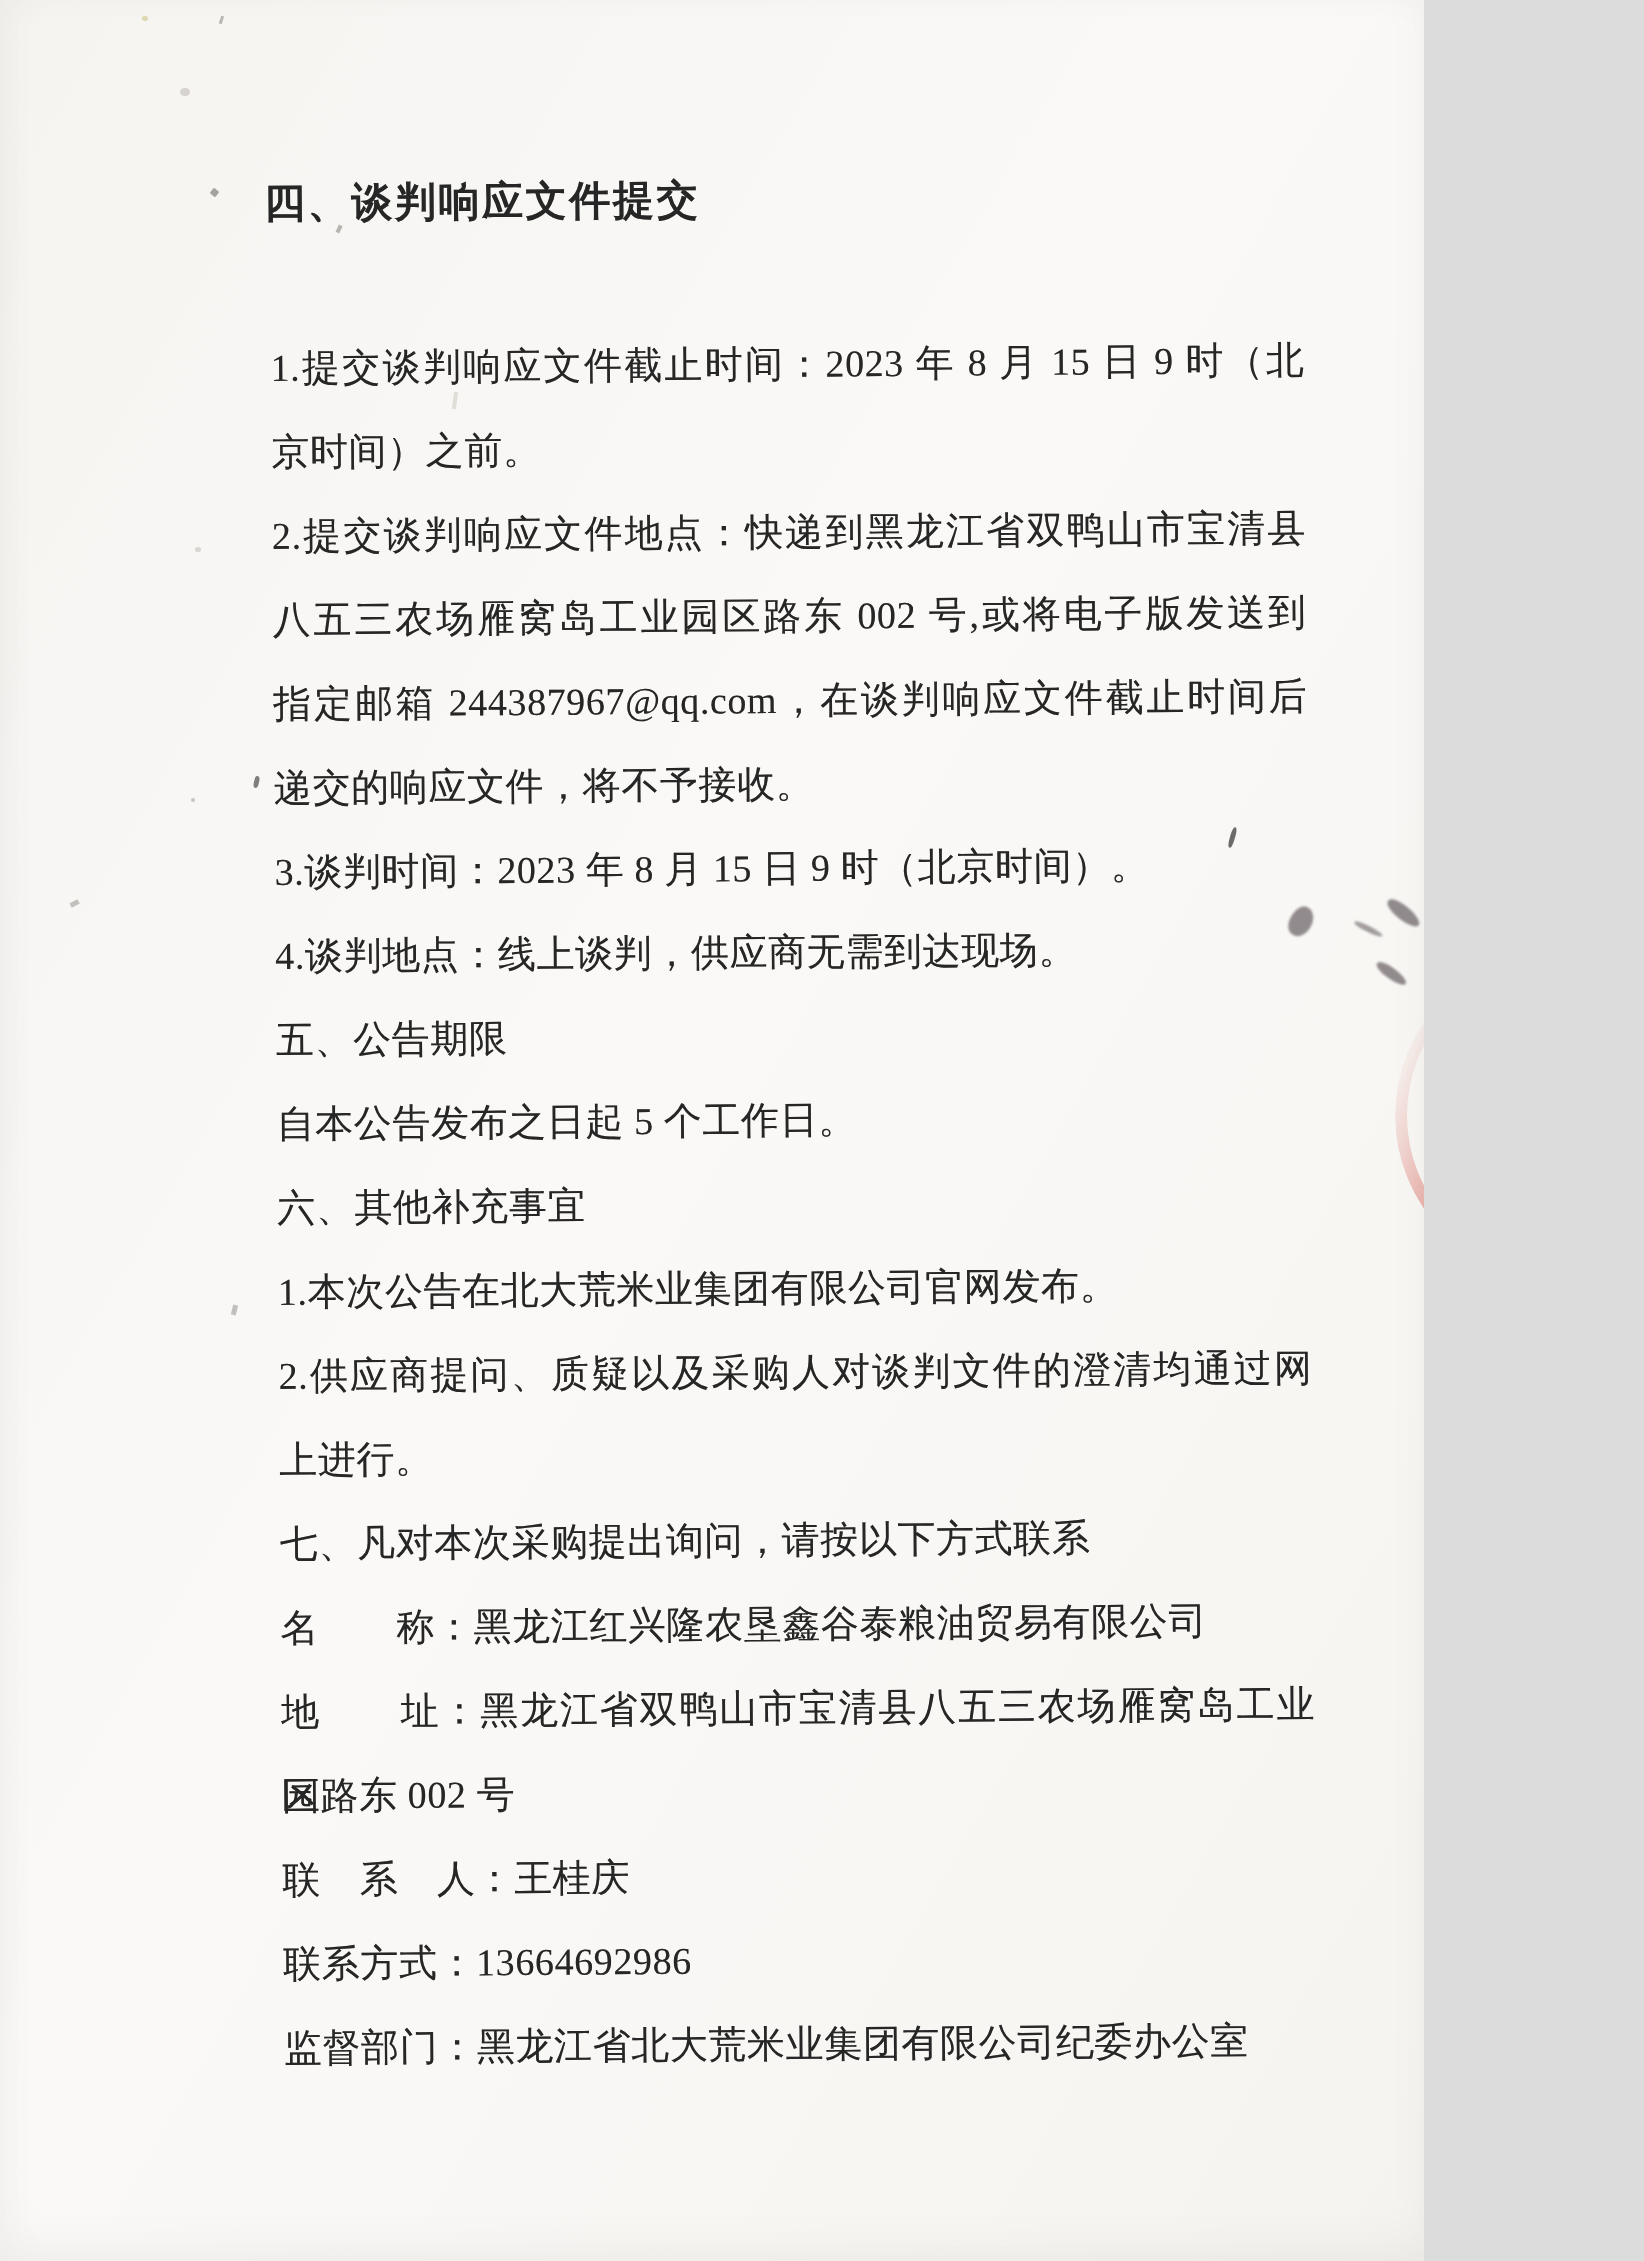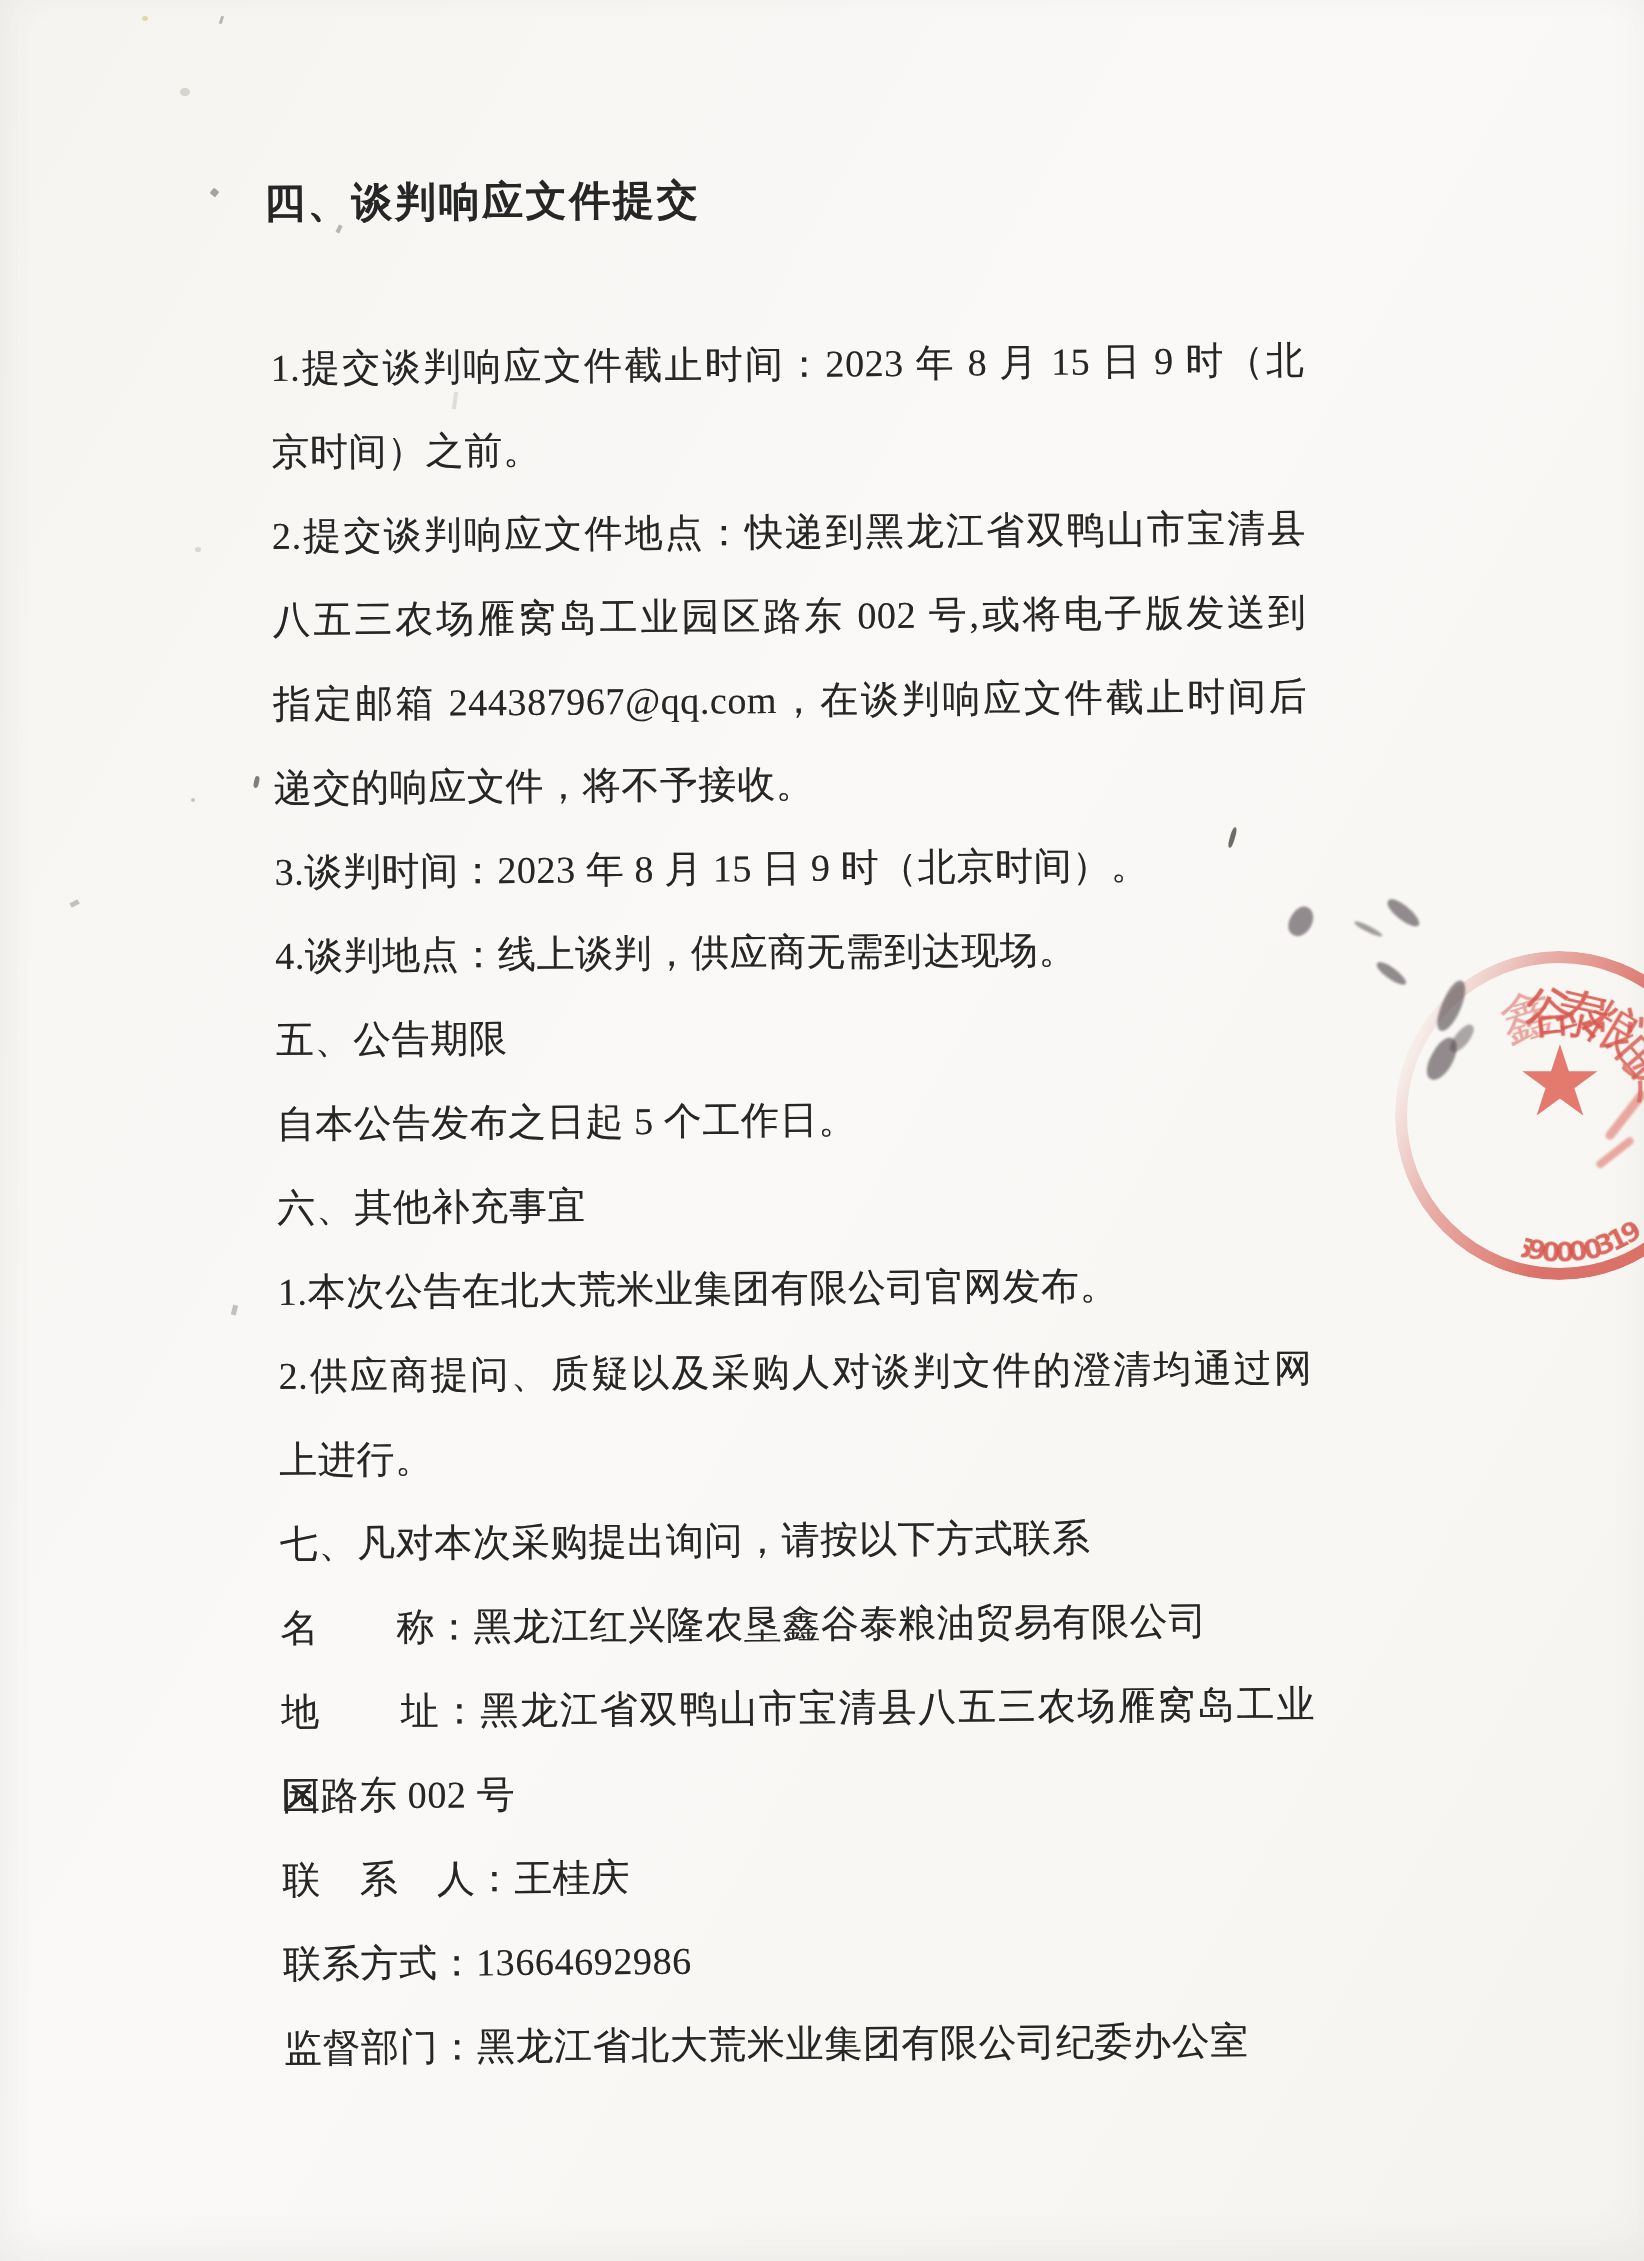--- a/index.html
+++ b/index.html
@@ -1,18 +1,18 @@
 <!DOCTYPE html>
 <html style="font-size:10.3px"><head>
 <meta charset="utf-8">
 <style>
   html,body{margin:0;padding:0;background:#dcdcdc;}
   .page{
     position:relative;
-    width:1644px;height:2261px;
+    width:1424px;height:2261px;
     overflow:hidden;
     background:linear-gradient(120deg,#f5f4f1 0%,#faf9f7 45%,#f7f6f3 80%,#f4f3f0 100%);
     box-shadow:inset 0 -18px 45px rgba(0,0,0,0.035), inset 11.6px 0 39px rgba(0,0,0,0.018);
     font-family:"Liberation Serif","DejaVu Serif",serif;
     color:#262626;
   }
   
   .doc{
     position:absolute;left:269px;top:161px;width:1034px;
     transform:rotate(-0.45deg);

